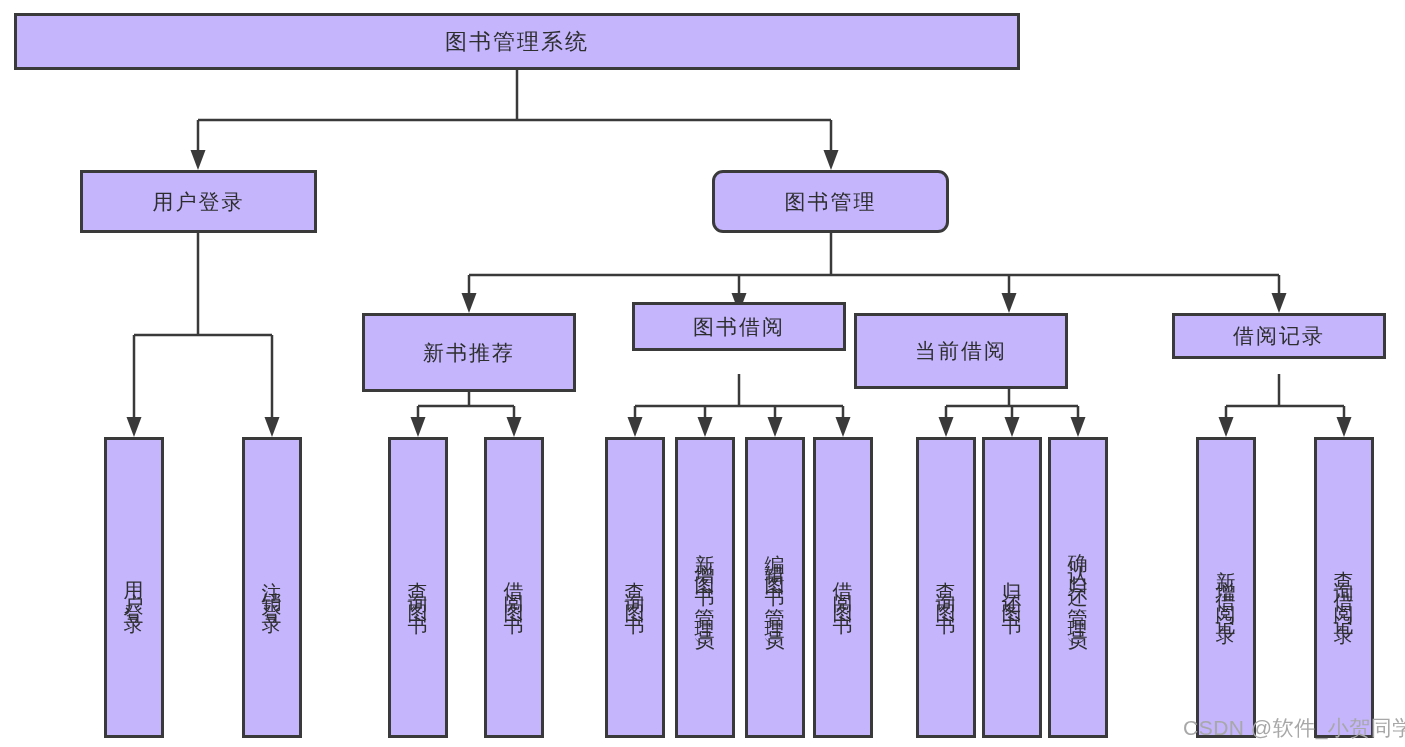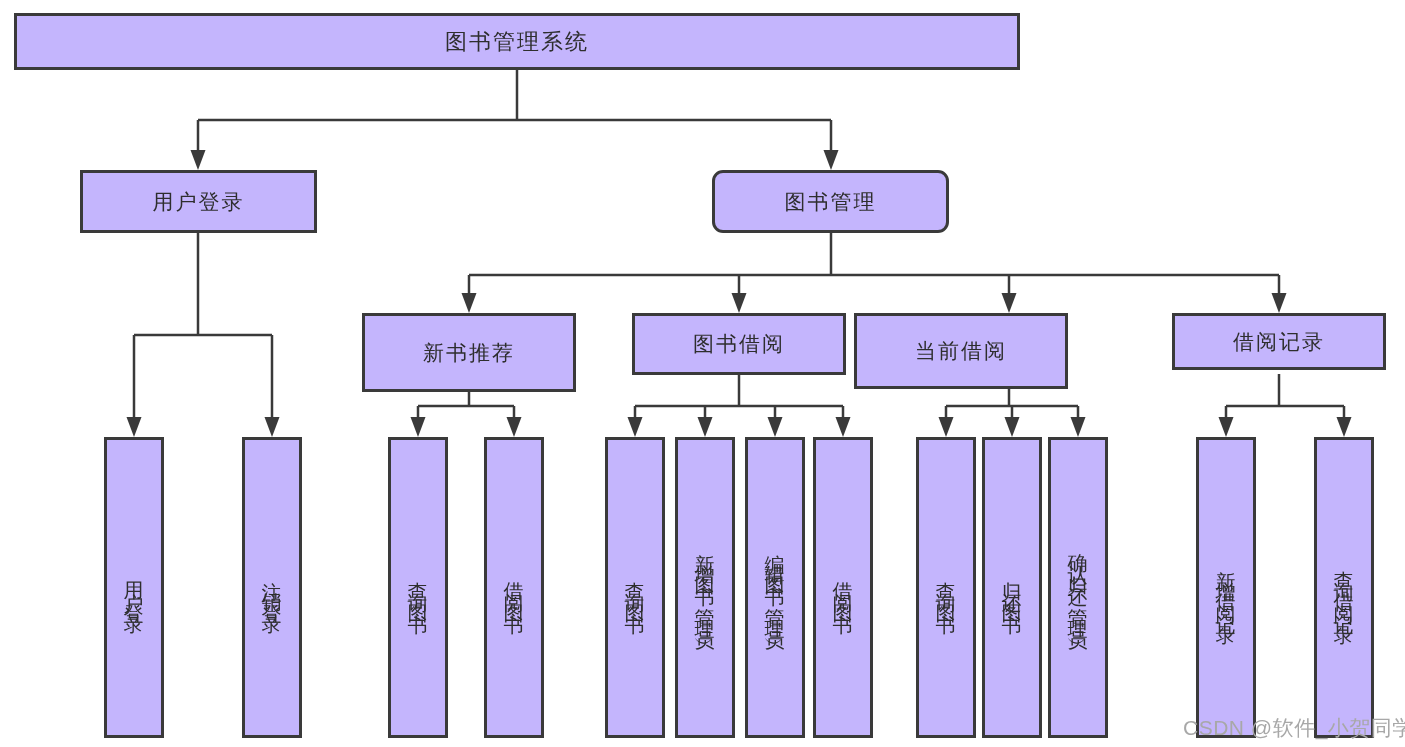--- a/index.html
+++ b/index.html
@@ -144,27 +144,27 @@
   <div class="box" style="left:80px;top:170px;width:237px;height:63px;">
     <span class="hlabel">用户登录</span>
   </div>
   <div class="box" style="left:712px;top:170px;width:237px;height:63px;border-radius:11px;">
     <span class="hlabel">图书管理</span>
   </div>
 
   <div class="box" style="left:362px;top:313px;width:214px;height:79px;">
     <span class="hlabel">新书推荐</span>
   </div>
-  <div class="box" style="left:632px;top:313px;width:214px;height:62px;">
+  <div class="box" style="left:632px;top:302px;width:214px;height:49px;">
     <span class="hlabel">图书借阅</span>
   </div>
   <div class="box" style="left:854px;top:313px;width:214px;height:76px;">
     <span class="hlabel">当前借阅</span>
   </div>
-  <div class="box" style="left:1172px;top:313px;width:214px;height:57px;">
+  <div class="box" style="left:1172px;top:313px;width:214px;height:46px;">
     <span class="hlabel">借阅记录</span>
   </div>
 
   <div class="box leaf" style="left:104px;top:437px;width:60px;height:301px;">
     <span class="vlabel">用户登录</span>
   </div>
   <div class="box leaf" style="left:242px;top:437px;width:60px;height:301px;">
     <span class="vlabel">注销登录</span>
   </div>
 

